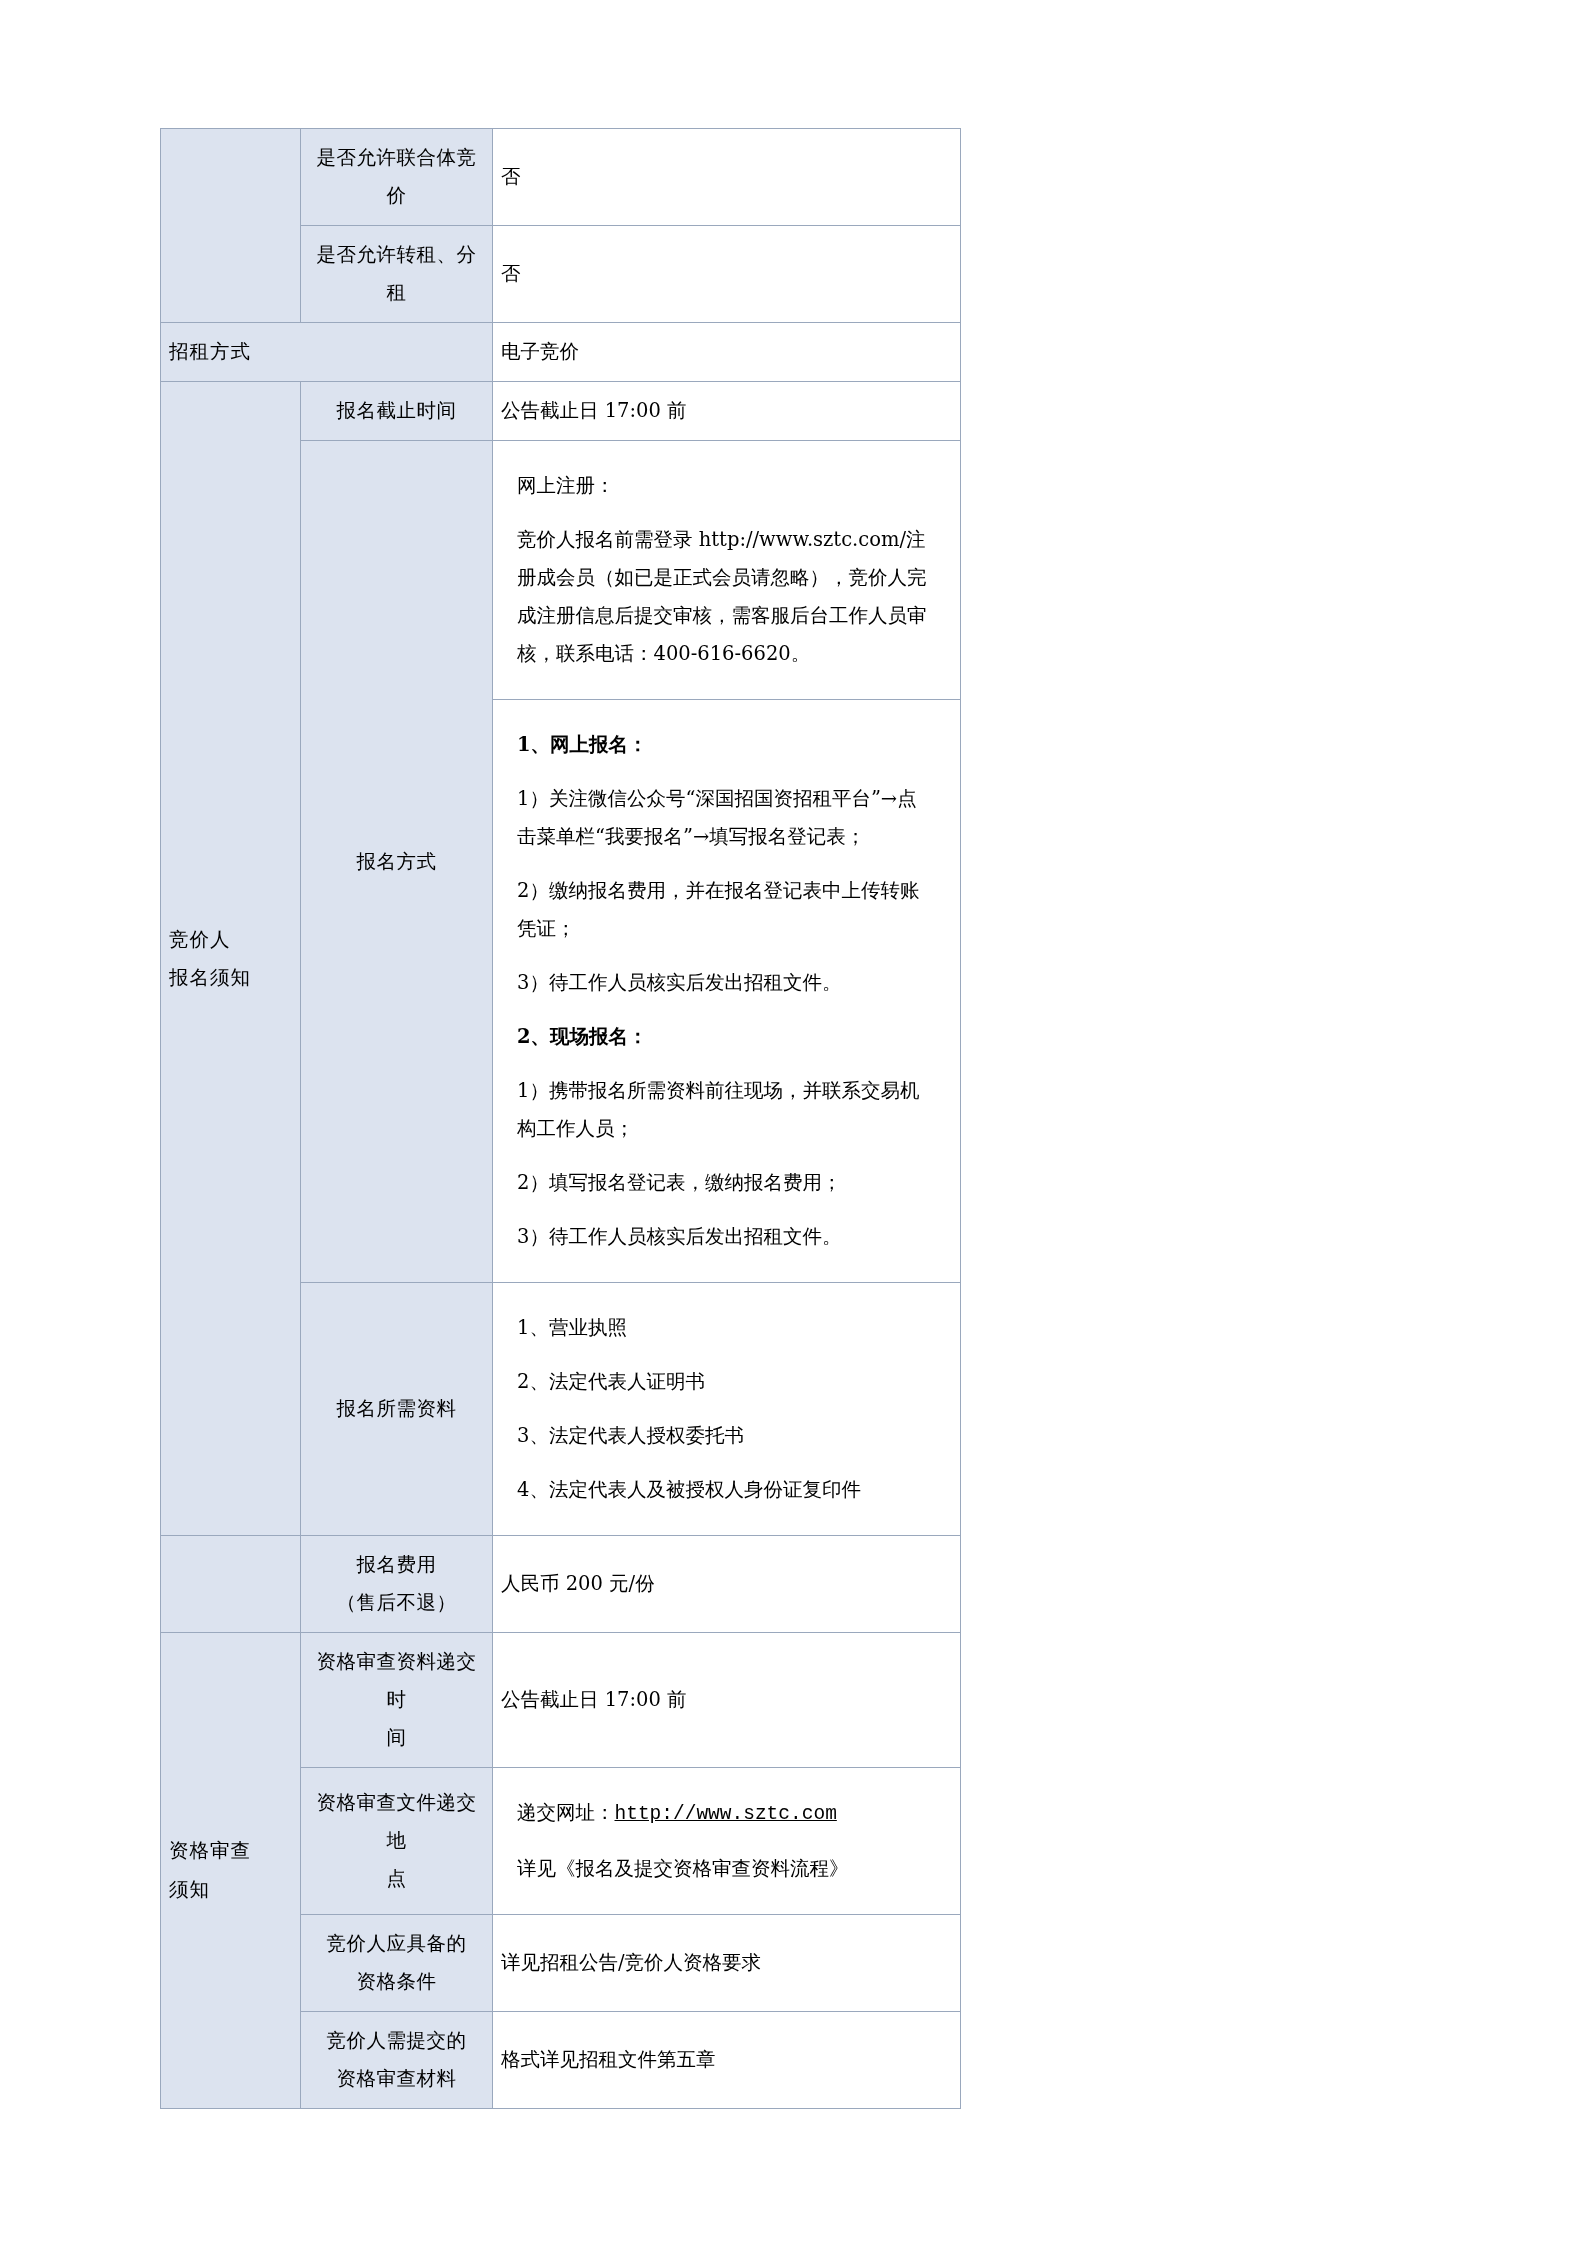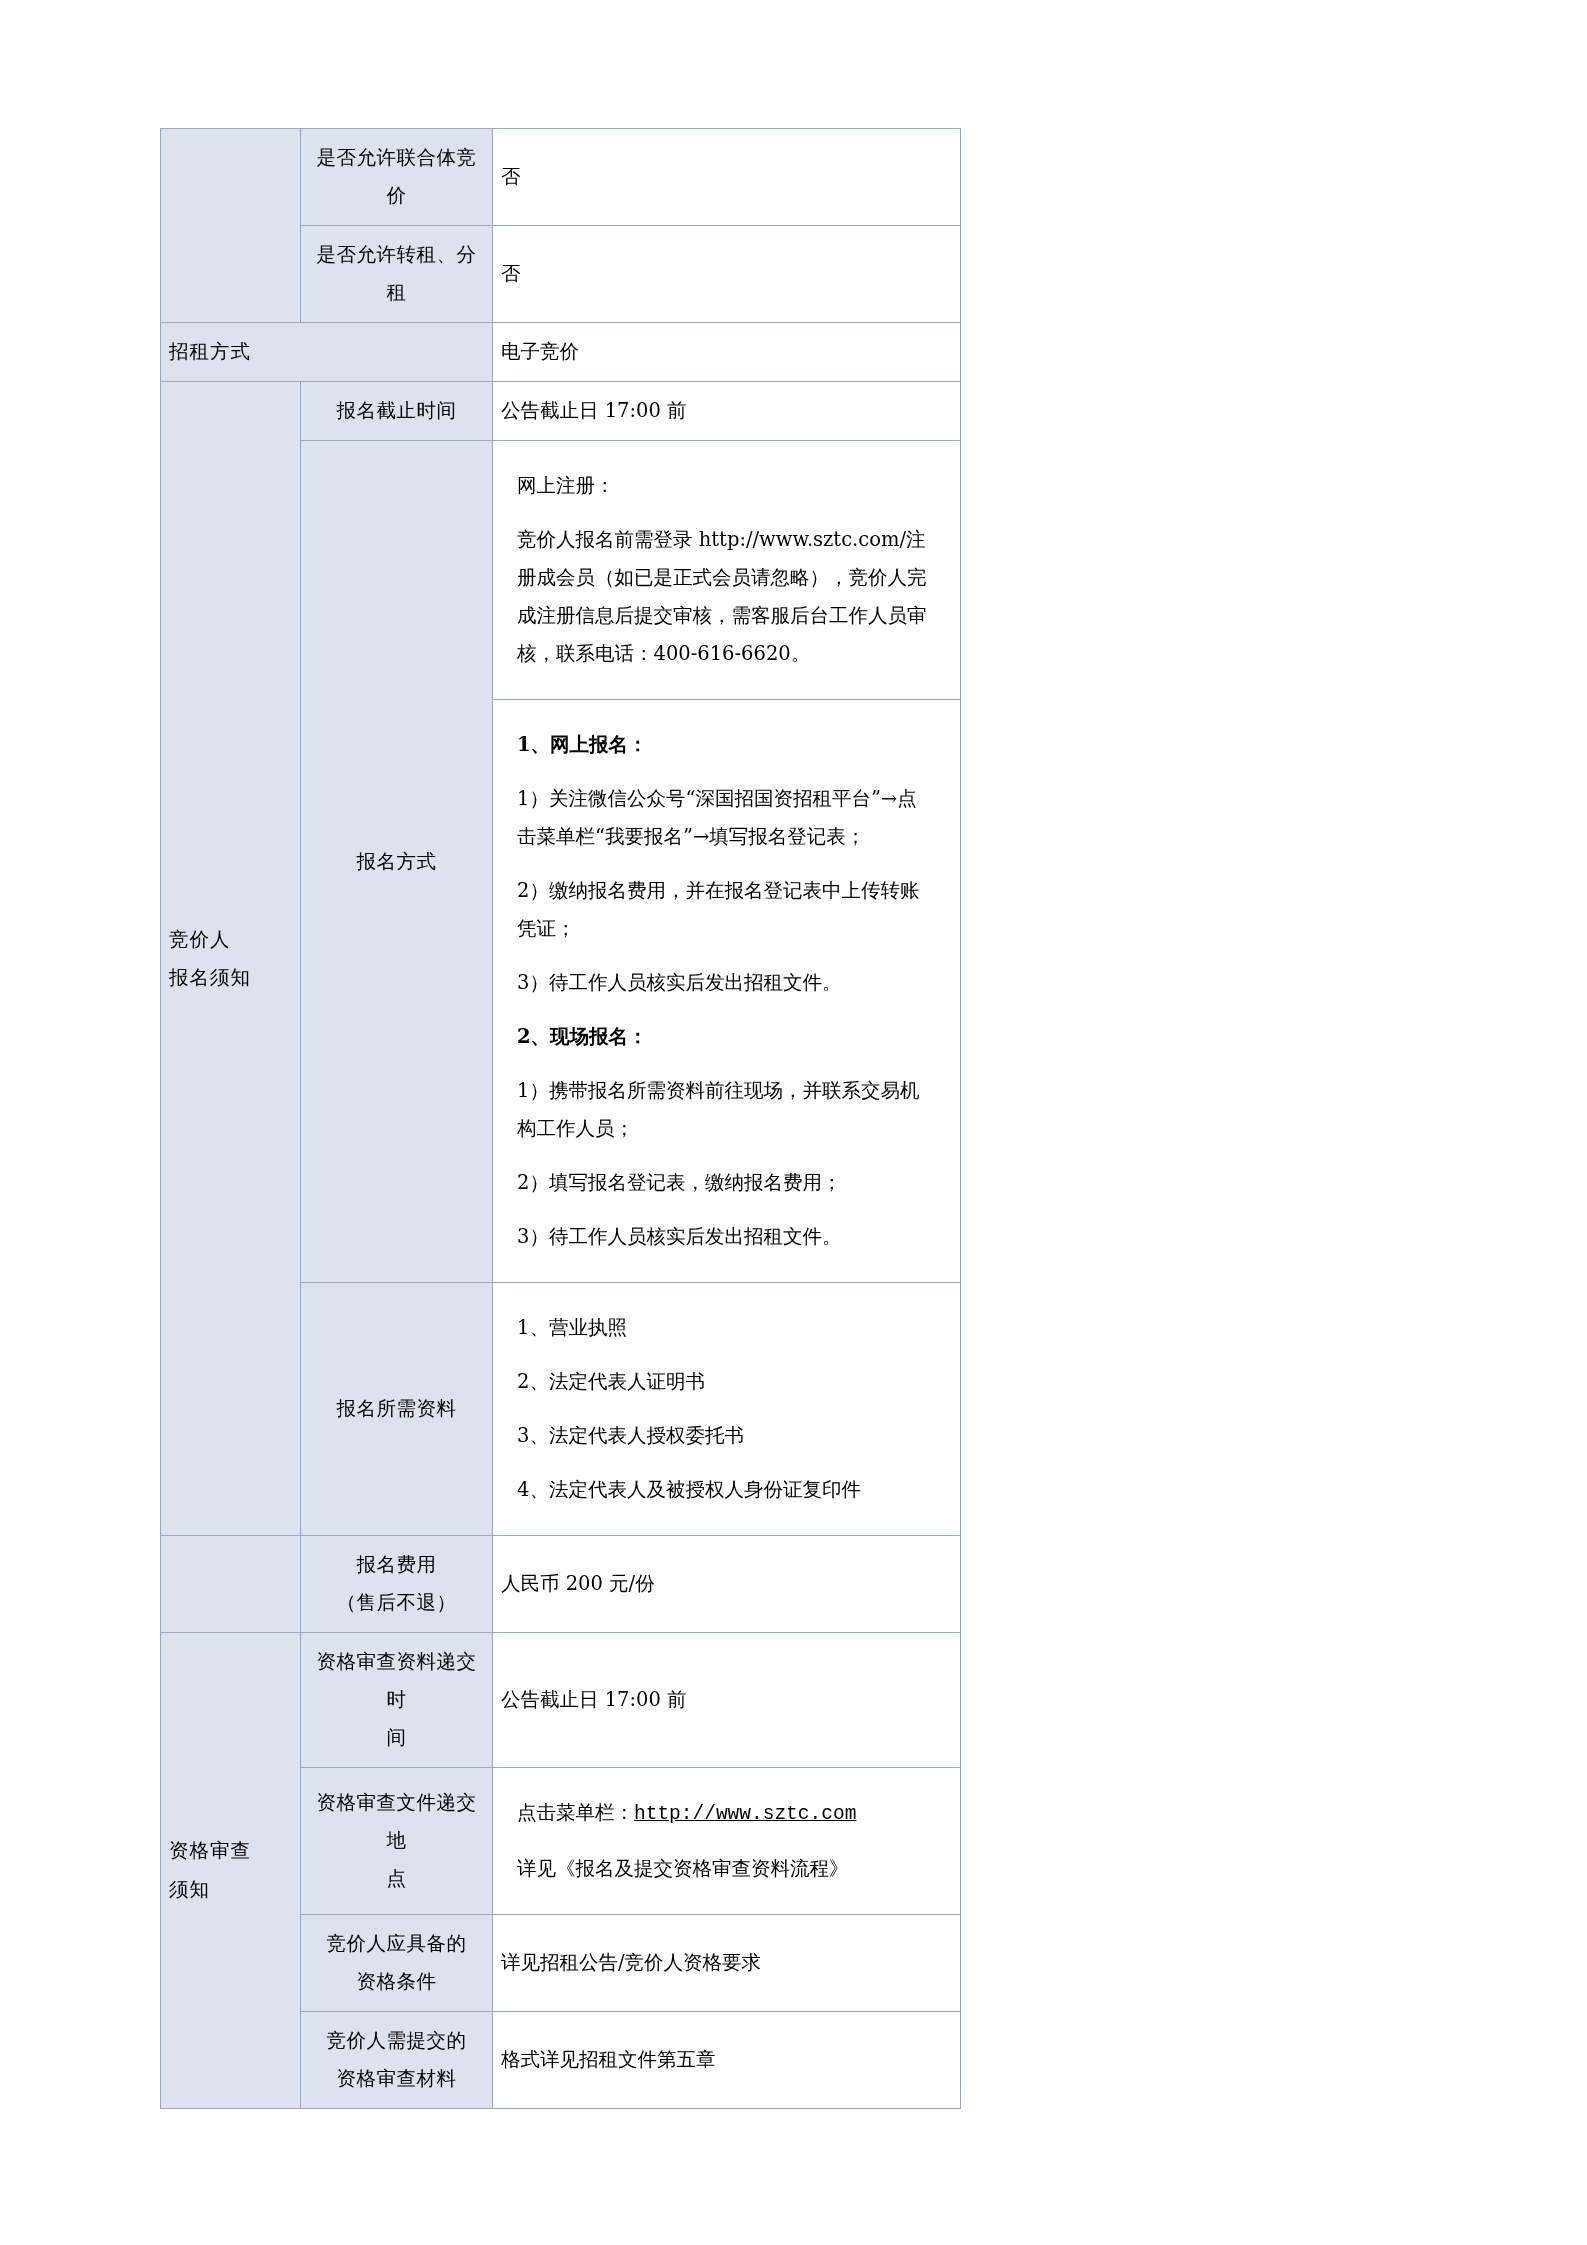--- a/index.html
+++ b/index.html
@@ -166,21 +166,21 @@
         </td>
         <td class="val">公告截止日 17:00 前</td>
       </tr>
 
       <tr>
         <td class="lbl">
           <span class="lbl-line">资格审查文件递交地</span>
           <span class="lbl-line">点</span>
         </td>
         <td class="val">
-          <p><span>点击菜单栏：</span><span class="lnk">http://www.sztc.com</span></p>
+          <p><span>递交网址：</span><span class="lnk">http://www.sztc.com</span></p>
           <p>详见《报名及提交资格审查资料流程》</p>
         </td>
       </tr>
 
       <tr>
         <td class="lbl">
           <span class="lbl-line">竞价人应具备的</span>
           <span class="lbl-line">资格条件</span>
         </td>
         <td class="val">详见招租公告/竞价人资格要求</td>

